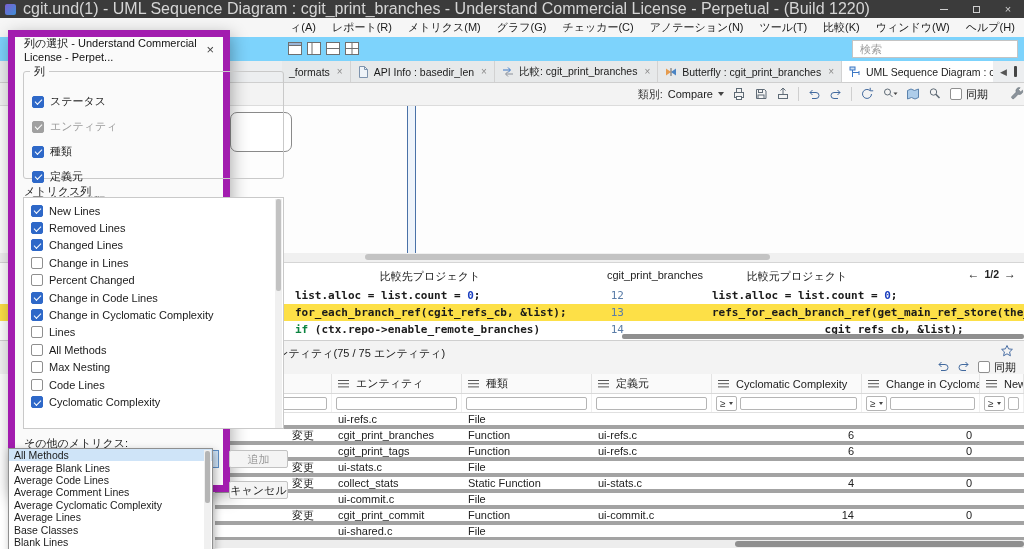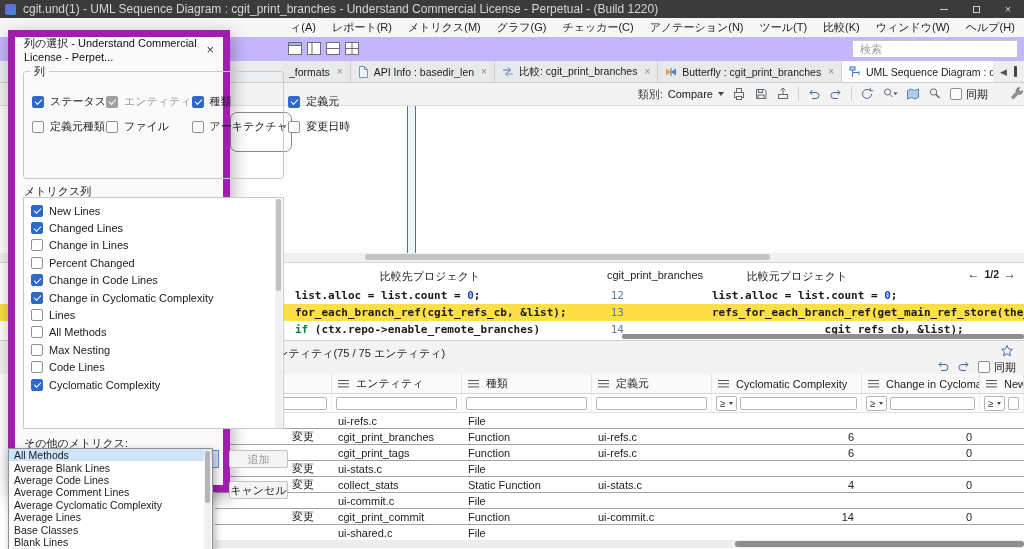--- a/index.html
+++ b/index.html
@@ -2,31 +2,31 @@
 <html><head>
 <meta charset="utf-8">
 <style>
   *{box-sizing:border-box;margin:0;padding:0}
   body{background:#888;font-family:"Liberation Sans","DejaVu Sans",sans-serif}
   #app{position:relative;width:1024px;height:549px;overflow:hidden;background:#fff;font-size:11px;color:#1a1a1a}
 
   
   .titlebar{position:absolute;left:0;top:0;width:100%;height:18px;background:#3b3b3b;display:flex;align-items:center;color:#d6d6d6}
   .app-icon{width:11px;height:11px;margin:0 7px 0 5px;border-radius:2px;background:linear-gradient(135deg,#7a5fd0,#3f8fd6);flex:none}
-  .titlebar .title{font-size:12px;white-space:nowrap}
+  .titlebar .title{font-size:16px;white-space:nowrap}
   .win-controls{margin-left:auto;display:flex;height:100%}
   .win-btn{width:32px;display:flex;align-items:center;justify-content:center;font-size:11px;color:#cfcfcf}
   .min-glyph{width:8px;height:1px;background:#cfcfcf}
   .max-glyph{width:7px;height:7px;border:1px solid #cfcfcf}
 
   
   .menubar{position:absolute;top:18px;left:0;width:100%;height:19px;background:#f6f6f6;display:flex;align-items:center}
   .menu-spacer{width:282px;flex:none}
   .menu-item{padding:0 8px;font-size:11px;white-space:nowrap}
-  .subbar{position:absolute;top:37px;left:0;width:100%;height:24px;background:#c4b5fd}
+  .subbar{position:absolute;top:37px;left:0;width:100%;height:24px;background:#7dd3fc}
   .layout-icons{position:absolute;left:288px;top:5px;display:flex;gap:5px}
   .search-box{position:absolute;right:6px;top:3px;width:166px;height:18px;border:1px solid #c4c4c4;background:#fff;font-size:11px;color:#666;padding:0 7px;font-family:inherit}
   .search-box::placeholder{color:#9a9a9a}
 
   
   .tabbar{position:absolute;top:61px;left:0;width:100%;height:22px;background:#eceef0;border-bottom:1px solid #cfcfcf}
   .tab-strip{display:flex;margin-left:282px;height:21px}
   .tab{display:flex;align-items:center;padding:0 7px;border-right:1px solid #d2d2d2;background:#e7e9ea;font-size:10.5px;gap:5px;white-space:nowrap}
   .tab.active{background:#fff}
   .tab-ico{display:flex;align-items:center}
@@ -79,34 +79,34 @@
   
   .tbl{position:absolute;top:374px;left:215px;width:809px;height:175px;background:#fff;--cols:117px 130px 130px 120px 150px 118px 1fr}
   .tr-head{display:grid;grid-template-columns:var(--cols);height:20px;background:#fafafa;border-bottom:1px solid #d8d8d8}
   .th{display:flex;align-items:center;gap:7px;padding-left:6px;border-right:1px solid #e4e4e4;overflow:hidden;white-space:nowrap;color:#222}
   .burger{position:relative;width:11px;height:9px;flex:none}
   .burger::before{content:"";position:absolute;left:0;top:1px;width:11px;height:1.4px;background:#555;box-shadow:0 3.2px 0 #555,0 6.4px 0 #555}
   .tr-filter{display:grid;grid-template-columns:var(--cols);height:19px;border-bottom:1px solid #e0e0e0;background:#fff}
   .tf{display:flex;align-items:center;gap:3px;padding:0 4px;border-right:1px solid #efefef;overflow:hidden}
   .tf input{height:13px;border:1px solid #b5b5b5;border-radius:2px;flex:1;min-width:0;font-size:10px;padding:0 3px;font-family:inherit}
   .ge{height:15px;border:1px solid #b5b5b5;border-radius:2px;display:flex;align-items:center;padding:0 3px;gap:3px;font-size:10px;color:#333;background:#fff;flex:none}
-  .tr{display:grid;grid-template-columns:var(--cols);height:16px;border-bottom:1px solid #a3a3a3;align-items:center}
+  .tr{display:grid;grid-template-columns:var(--cols);height:16px;border-bottom:4px solid #a3a3a3;align-items:center}
   .td{padding-left:6px;overflow:hidden;white-space:nowrap;color:#222}
   .td.status{padding-left:77px}
   .td.num{text-align:right;padding-right:8px;padding-left:0}
   .tbl-scroll{position:absolute;left:0;top:166px;width:100%;height:8px;background:#ededed}
   .tbl-thumb{position:absolute;left:520px;top:1px;width:289px;height:6px;background:#8f8f8f;border-radius:3px}
 
   
   .dialog{position:absolute;left:8px;top:30px;width:222px;height:462px;background:#fafafa;border:7px solid #a21caf;box-shadow:2px 5px 16px rgba(0,0,0,.32);z-index:10}
   .dlg-title{position:absolute;left:0;top:0;width:100%;height:25px;display:flex;align-items:center;padding:0 9px;font-size:11px;color:#111}
   .dlg-close{margin-left:auto;color:#444;font-size:13px;line-height:1}
   .grp{position:absolute;left:8px;top:34px;width:261px;height:108px;border:1px solid #c9c9c9;border-radius:3px;padding:22px 8px 0}
   .grp-label{position:absolute;top:-8px;left:6px;background:#fafafa;padding:0 4px;font-size:11px}
-  .col-grid{display:grid;grid-template-columns:1fr 1fr 1fr 1fr;row-gap:10px}
+  .col-grid{display:grid;grid-template-columns:1fr;row-gap:10px}
   .chk{display:flex;align-items:center;gap:6px;font-size:11px;white-space:nowrap}
   .box{width:12px;height:12px;border:1px solid #8f8f8f;border-radius:2px;background:#fff;position:relative;flex:none}
   .box.on{background:#2e68c8;border-color:#2e68c8}
   .box.on::after{content:"";position:absolute;left:2.2px;top:2.8px;width:6px;height:3px;border-left:1.6px solid #fff;border-bottom:1.6px solid #fff;transform:rotate(-45deg)}
   .box.on.disb{background:#a0a0a0;border-color:#a0a0a0}
   .lbl-dis{color:#9b9b9b}
   .met-label{position:absolute;left:9px;top:147px;font-size:11px}
   .met-list{position:absolute;left:8px;top:160px;width:261px;height:232px;border:1px solid #c9c9c9;background:#fff;padding:4px 0 0 7px;overflow:hidden}
   .met-item{height:17.4px;display:flex;align-items:center;gap:6px;font-size:11px;white-space:nowrap}
   .met-sb{position:absolute;right:1px;top:1px;width:7px;height:230px;background:#f0f0f0}
@@ -552,20 +552,24 @@
     </div>
     <div class="met-label">メトリクス列</div>
     <div class="met-list">
       <div id="met-items">
           <label class="met-item">
             <span class="box on"></span>
             <span>New Lines</span>
           </label>
           <label class="met-item">
             <span class="box on"></span>
+            <span>Removed Lines</span>
+          </label>
+          <label class="met-item">
+            <span class="box on"></span>
             <span>Changed Lines</span>
           </label>
           <label class="met-item">
             <span class="box"></span>
             <span>Change in Lines</span>
           </label>
           <label class="met-item">
             <span class="box"></span>
             <span>Percent Changed</span>
           </label>

